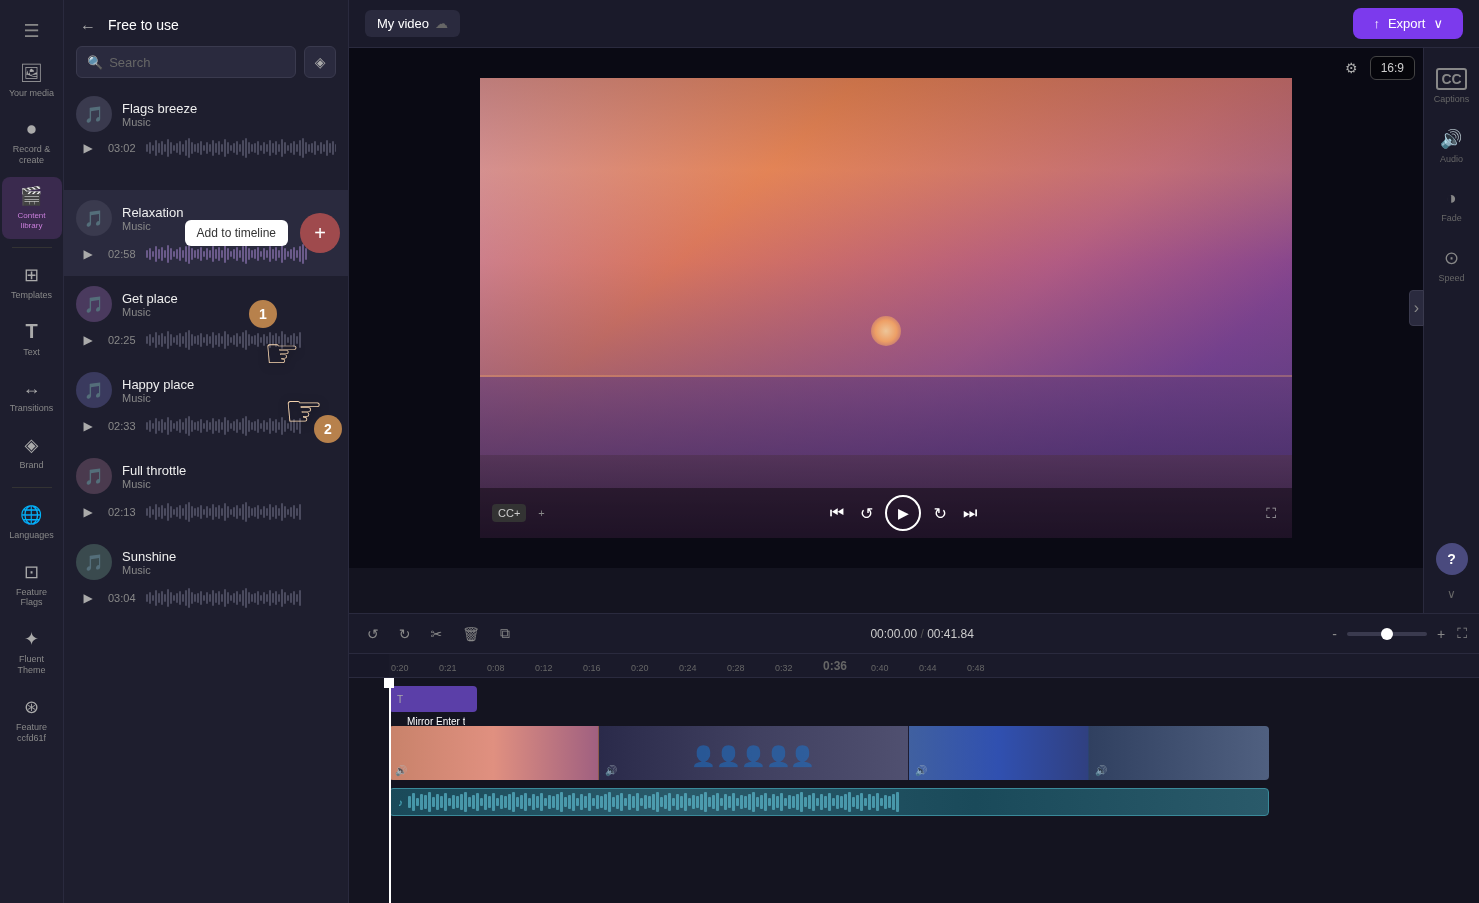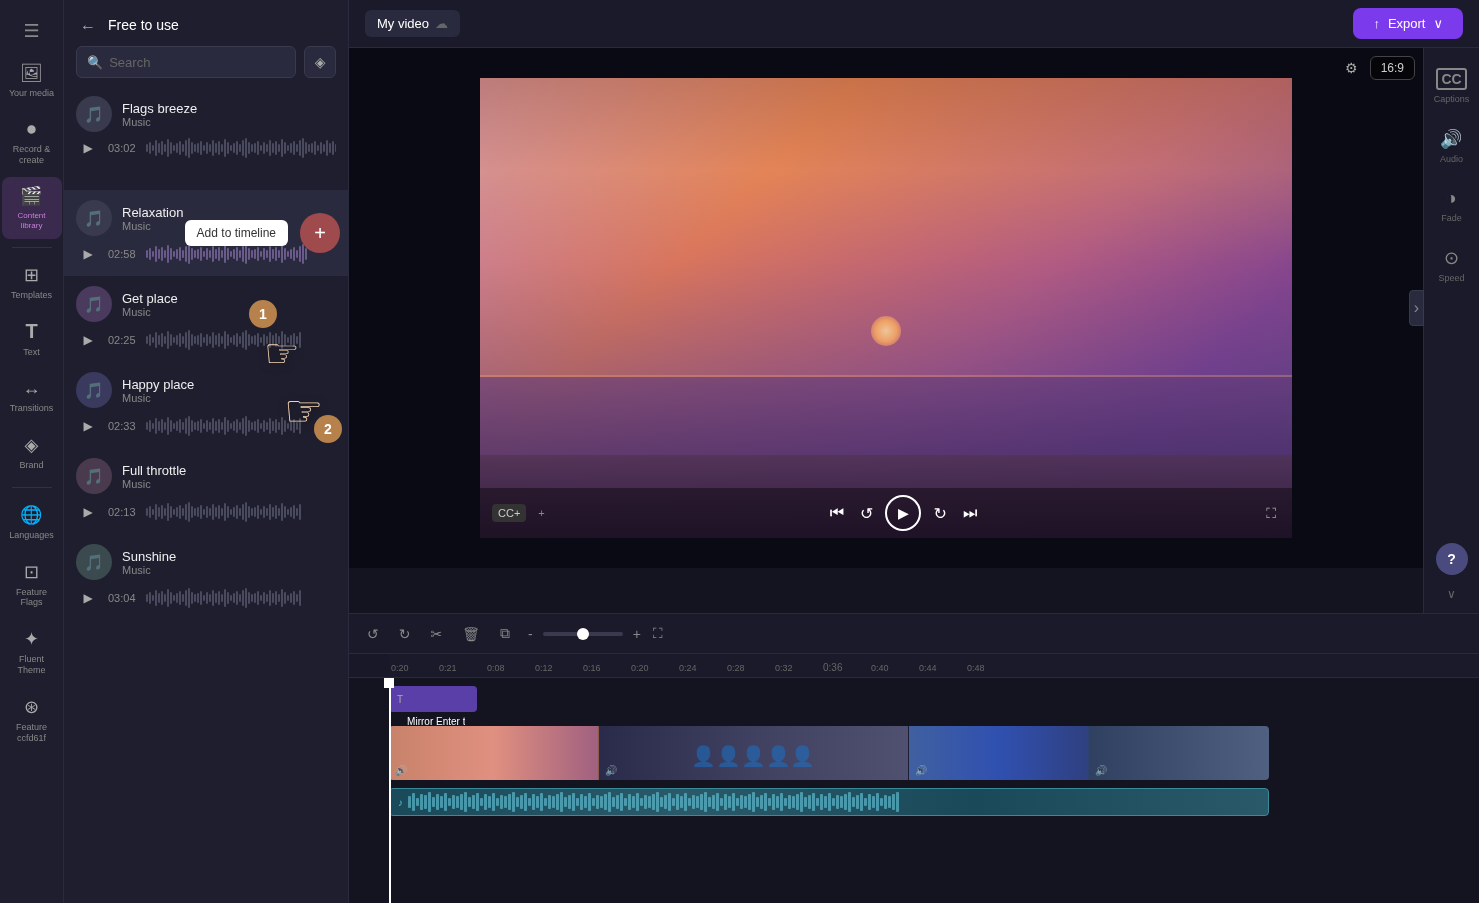--- a/index.html
+++ b/index.html
@@ -1124,20 +1124,25 @@
   </div>
 
   <div class="timeline-area">
 
     <div class="timeline-toolbar">
       <button class="timeline-tool-btn">↺</button>
       <button class="timeline-tool-btn">↻</button>
       <button class="timeline-tool-btn">✂</button>
       <button class="timeline-tool-btn">🗑</button>
       <button class="timeline-tool-btn">⧉</button>
+      <div class="timeline-time">
+        <span>00:00.00</span>
+        <span style="color:#555;"> / </span>
+        <span>00:41.84</span>
+      </div>
       <div class="timeline-zoom-controls">
         <button class="zoom-btn">-</button>
         <div class="zoom-slider">
           <div class="zoom-thumb"></div>
         </div>
         <button class="zoom-btn">+</button>
       </div>
       <button class="expand-btn">⛶</button>
     </div>
 
@@ -1147,21 +1152,21 @@
         <div style="display:flex;align-items:flex-end;padding-bottom:4px;">
           <div style="min-width:48px;font-size:9px;color:#666;padding-left:2px;">0:20</div>
           <div style="min-width:48px;font-size:9px;color:#666;padding-left:2px;">0:21</div>
           <div style="min-width:48px;font-size:9px;color:#666;padding-left:2px;">0:08</div>
           <div style="min-width:48px;font-size:9px;color:#666;padding-left:2px;">0:12</div>
           <div style="min-width:48px;font-size:9px;color:#666;padding-left:2px;">0:16</div>
           <div style="min-width:48px;font-size:9px;color:#666;padding-left:2px;">0:20</div>
           <div style="min-width:48px;font-size:9px;color:#666;padding-left:2px;">0:24</div>
           <div style="min-width:48px;font-size:9px;color:#666;padding-left:2px;">0:28</div>
           <div style="min-width:48px;font-size:9px;color:#666;padding-left:2px;">0:32</div>
-          <div style="min-width:48px;font-size:10px;color:#666;padding-left:2px;">0:36</div>
+          <div style="min-width:48px;font-size:12px;color:#666;padding-left:2px;font-weight:bold;">0:36</div>
           <div style="min-width:48px;font-size:9px;color:#666;padding-left:2px;">0:40</div>
           <div style="min-width:48px;font-size:9px;color:#666;padding-left:2px;">0:44</div>
           <div style="min-width:48px;font-size:9px;color:#666;padding-left:2px;">0:48</div>
         </div>
       </div>
     </div>
 
     <div style="flex:1;position:relative;overflow:hidden;">
 
       <div style="position:absolute;left:40px;top:0;bottom:0;width:2px;background:#fff;z-index:10;">

